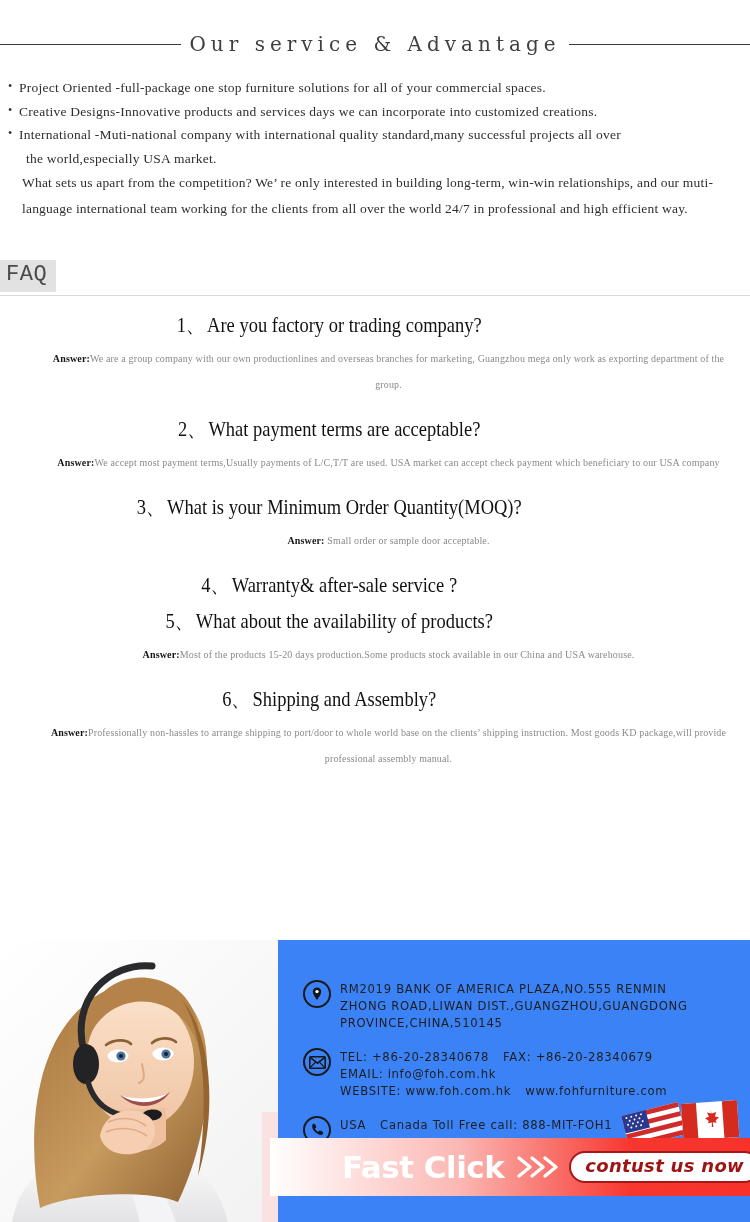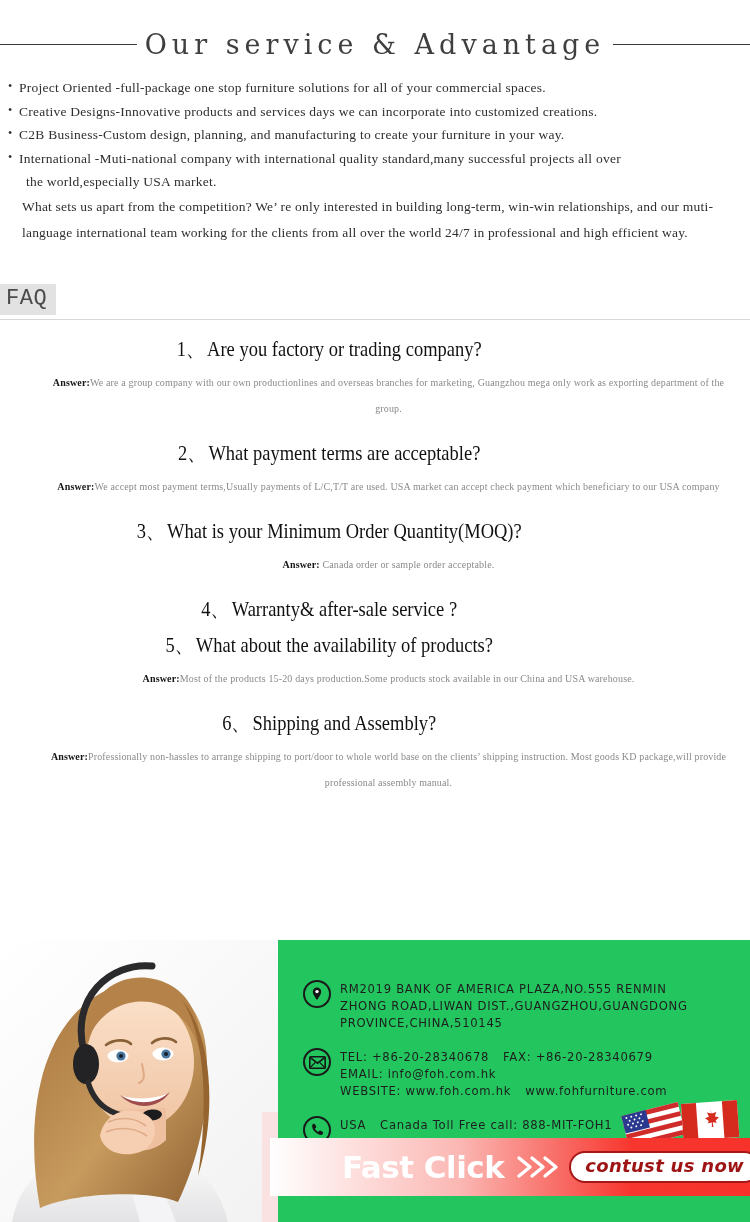--- a/index.html
+++ b/index.html
@@ -21,21 +21,21 @@
     padding-top: 18px;
   }
   .title-rule {
     flex: 1 1 auto;
     height: 1px;
     background: #3a3a3a;
   }
   .title-text {
     flex: 0 0 auto;
     font-family: "DejaVu Serif", "Liberation Serif", serif;
-    font-size: 27px;
+    font-size: 20px;
     font-weight: 300;
     letter-spacing: 5px;
     color: #3f3f3f;
     padding: 0 8px;
     white-space: nowrap;
     line-height: 1;
   }
 
   
   .bullets {
@@ -125,21 +125,21 @@
     font-weight: bold;
   }
 
   
   .footer {
     position: absolute;
     left: 0;
     top: 940px;
     width: 750px;
     height: 282px;
-    background: #22c55e;
+    background: #3b82f6;
     overflow: hidden;
   }
   .watermark {
     position: absolute;
     left: 355px;
     top: 980px;
     font-family: "Liberation Sans", "DejaVu Sans", sans-serif;
     font-size: 86px;
     font-weight: bold;
     letter-spacing: 2px;
@@ -250,23 +250,20 @@
 </div>
 
 <ul class="bullets">
   <li>
     <span>Project Oriented -full-package one stop furniture solutions for all of your commercial spaces.</span>
   </li>
   <li>
     <span>Creative Designs-Innovative products and services days we can incorporate into customized creations.</span>
   </li>
   <li>
-    <span>C2B Business-Custom design, planning, and manufacturing to create your furniture in your way.</span>
-  </li>
-  <li>
     <span>International -Muti-national company with international quality standard,many successful projects all over</span>
     <span class="cont">the world,especially USA market.</span>
   </li>
 </ul>
 
 <p class="para">What sets us apart from the competition? We’ re only interested in building long-term, win-win relationships, and our muti-language international team working for the clients from all over the world 24/7 in professional and high efficient way.</p>
 
 <div class="faq-head">
   <span class="faq-badge">FAQ</span>
   <div class="faq-rule"></div>
@@ -290,21 +287,21 @@
     <p class="faq-a">
       <span class="lbl">Answer:</span><span>We accept most payment terms,Usually payments of L/C,T/T are used. USA market can accept check payment which beneficiary to our USA company</span>
     </p>
   </div>
 
   <div class="faq-item">
     <div class="faq-q">
       <span class="num">3、</span><span>What is your Minimum Order Quantity(MOQ)?</span>
     </div>
     <p class="faq-a">
-      <span class="lbl">Answer:</span><span> Canada order or sample order acceptable.</span>
+      <span class="lbl">Answer:</span><span> Small order or sample door acceptable.</span>
     </p>
   </div>
 
   <div class="faq-item">
     <div class="faq-q">
       <span class="num">4、</span><span>Warranty&amp; after-sale service ?</span>
     </div>
   </div>
 
   <div class="faq-item">

